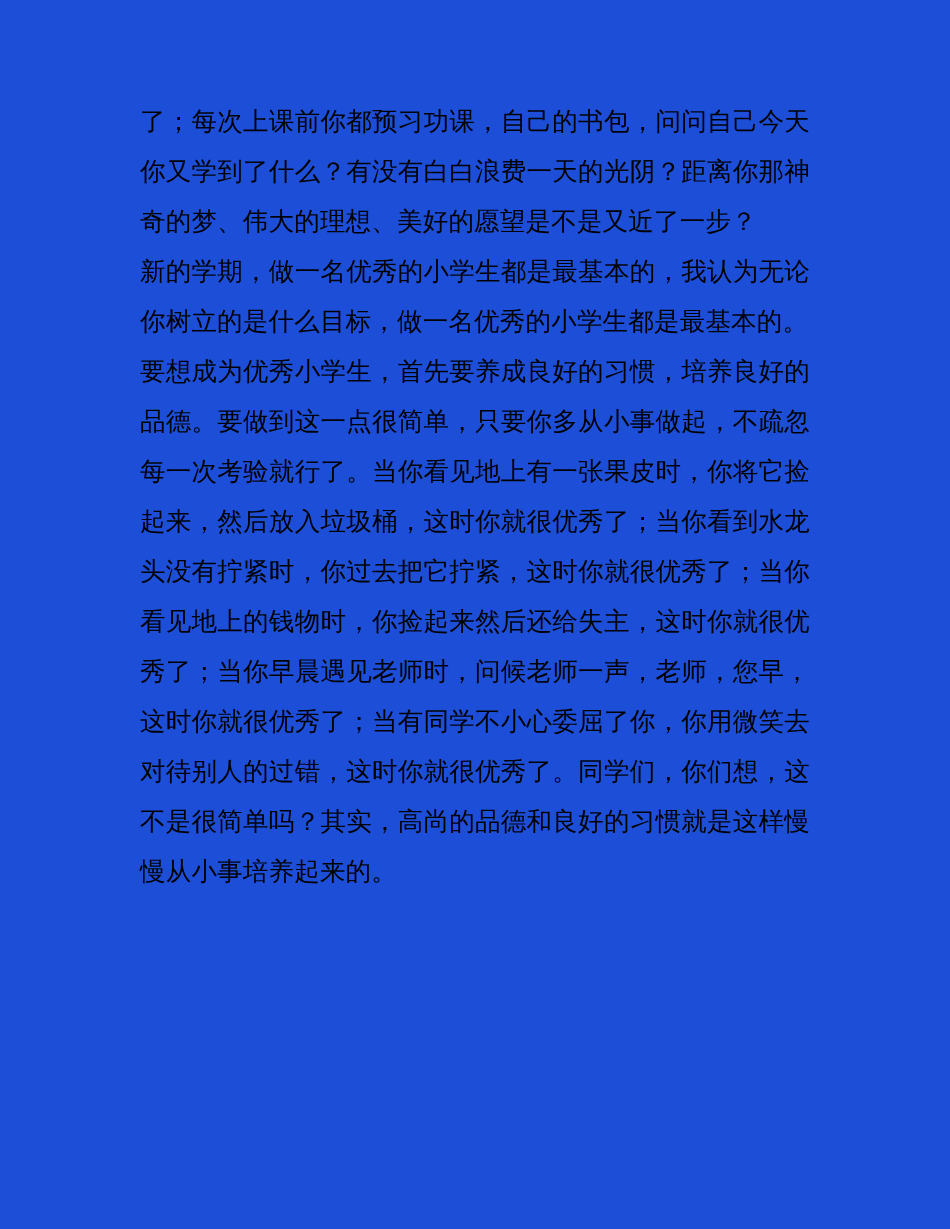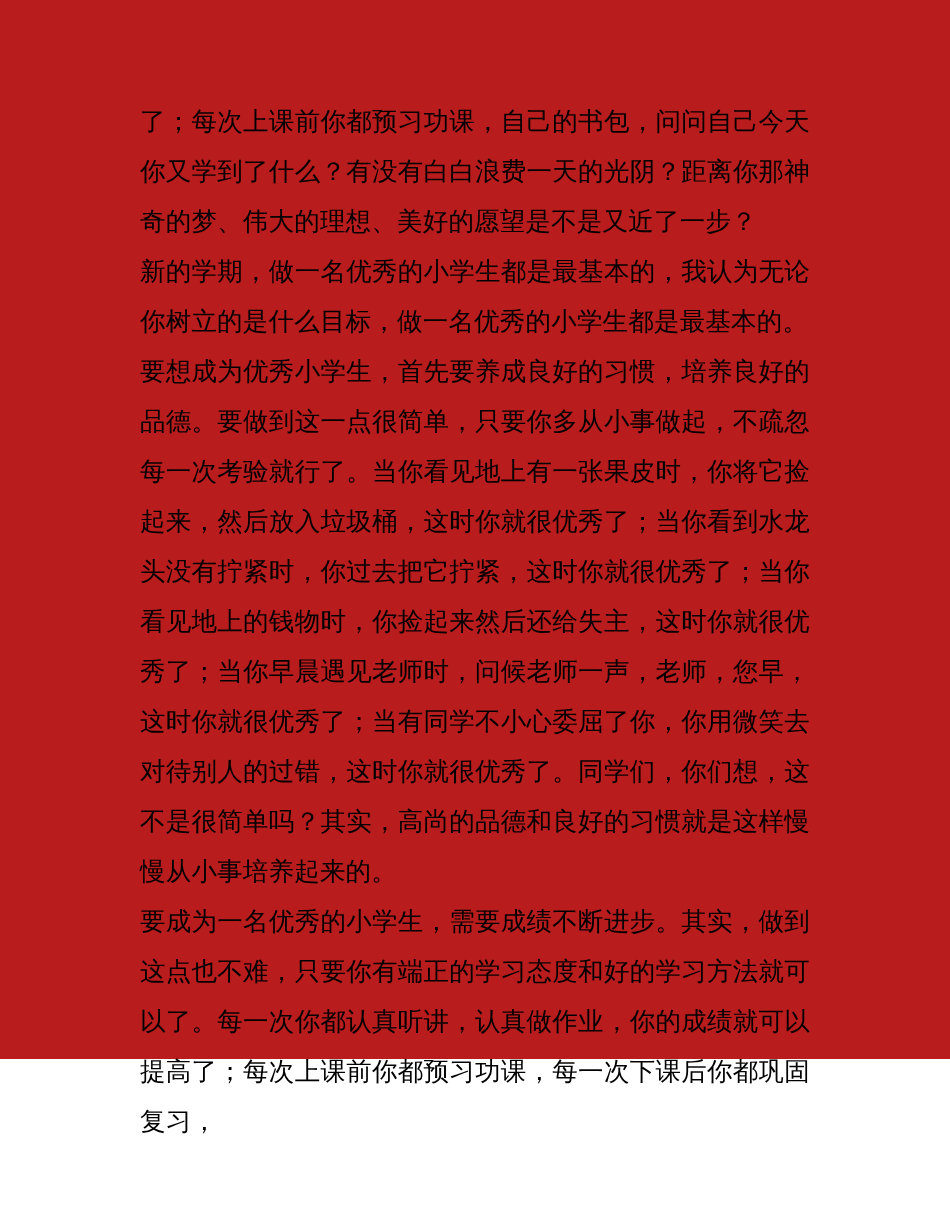--- a/index.html
+++ b/index.html
@@ -10,22 +10,22 @@
   body {
     width: 950px;
     height: 1229px;
     font-family: "DejaVu Serif", "Liberation Serif", serif;
     color: #000000;
     overflow: hidden;
   }
   .page {
     position: relative;
     width: 950px;
-    height: 1059px;
-    background: #b91c1c;
+    height: 1229px;
+    background: #1d4ed8;
     box-sizing: border-box;
     padding: 96px 140px 44px 140px;
   }
   .doc-body {
     font-size: 25.5px;
     line-height: 50px;
     letter-spacing: 0.2px;
     text-align: justify;
     text-justify: inter-ideograph;
   }
@@ -36,15 +36,14 @@
   }
 </style>
 </head>
 <body>
 
 <div class="page">
   <div class="doc-body">
     <p class="para">了；每次上课前你都预习功课，自己的书包，问问自己今天你又学到了什么？有没有白白浪费一天的光阴？距离你那神奇的梦、伟大的理想、美好的愿望是不是又近了一步？</p>
     <p class="para">新的学期，做一名优秀的小学生都是最基本的，我认为无论你树立的是什么目标，做一名优秀的小学生都是最基本的。</p>
     <p class="para">要想成为优秀小学生，首先要养成良好的习惯，培养良好的品德。要做到这一点很简单，只要你多从小事做起，不疏忽每一次考验就行了。当你看见地上有一张果皮时，你将它捡起来，然后放入垃圾桶，这时你就很优秀了；当你看到水龙头没有拧紧时，你过去把它拧紧，这时你就很优秀了；当你看见地上的钱物时，你捡起来然后还给失主，这时你就很优秀了；当你早晨遇见老师时，问候老师一声，老师，您早，这时你就很优秀了；当有同学不小心委屈了你，你用微笑去对待别人的过错，这时你就很优秀了。同学们，你们想，这不是很简单吗？其实，高尚的品德和良好的习惯就是这样慢慢从小事培养起来的。</p>
-    <p class="para">要成为一名优秀的小学生，需要成绩不断进步。其实，做到这点也不难，只要你有端正的学习态度和好的学习方法就可以了。每一次你都认真听讲，认真做作业，你的成绩就可以提高了；每次上课前你都预习功课，每一次下课后你都巩固复习，</p>
   </div>
 </div>
 
 </body></html>

